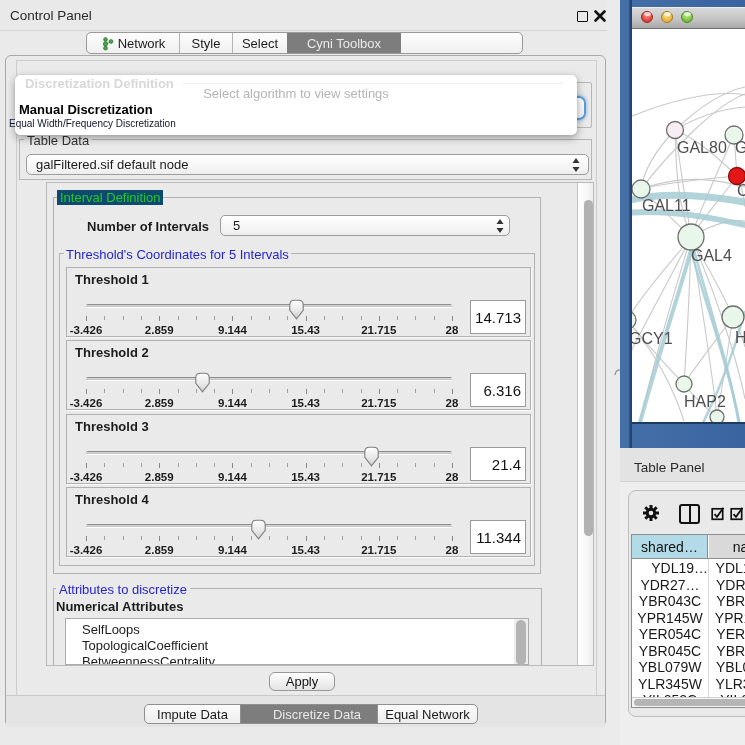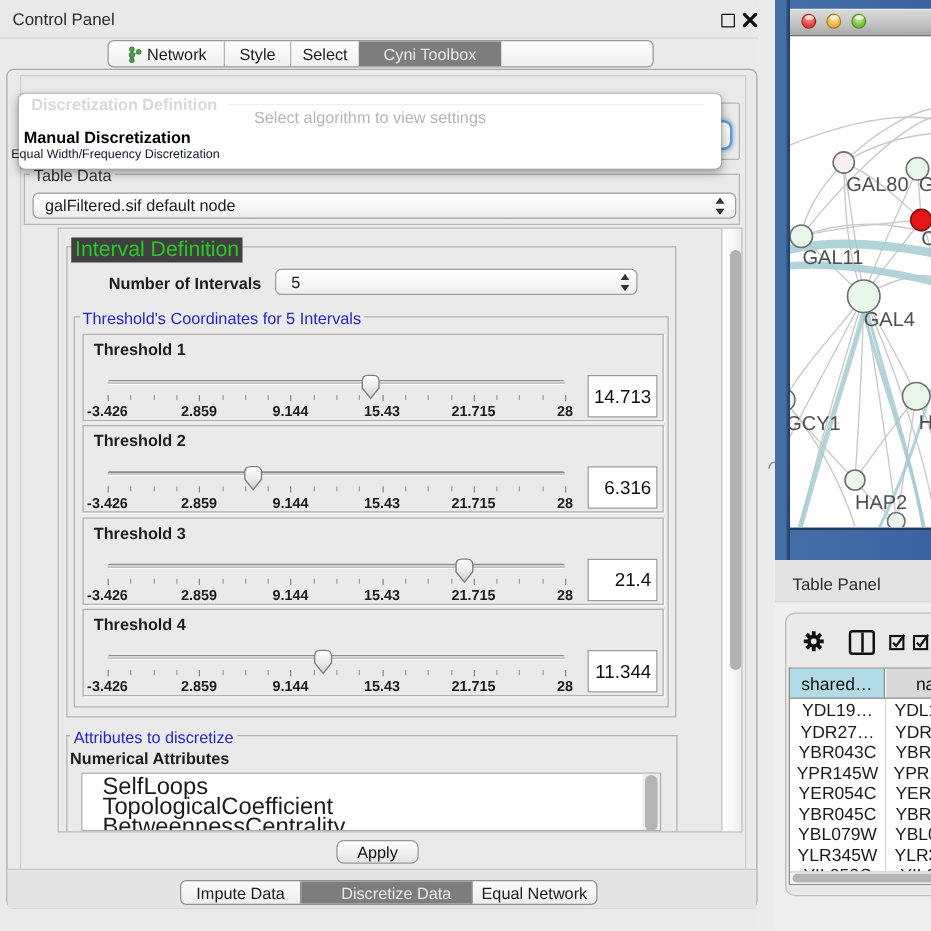--- a/index.html
+++ b/index.html
@@ -46,21 +46,21 @@
 <div class="abs" style="left:26px;top:154px;width:563px;height:21px;background:linear-gradient(#ffffff,#f4f4f4 70%,#ededed);border:1px solid #9e9e9e;border-radius:5px;box-sizing:border-box;"></div>
 <div class="abs t13" style="left:36px;top:157px;">galFiltered.sif default node</div>
 <svg class="abs" style="left:570px;top:157px;" width="12" height="16">
     <path d="M6 1 L9.5 6 L2.5 6 Z" fill="#333"></path>
     <path d="M6 15 L9.5 10 L2.5 10 Z" fill="#333"></path>
   </svg>
 <div class="abs" style="left:46px;top:182px;width:548px;height:484px;border:1px solid #b9b9b9;box-sizing:border-box;background:#eaeaea;"></div>
 <div class="abs" style="left:577px;top:183px;width:16px;height:482px;background:linear-gradient(to right,#ffffff,#f7f7f7 60%,#ececec);border-left:1px solid #c6c6c6;box-sizing:border-box;"></div>
 <div class="abs" style="left:584px;top:200px;width:9px;height:336px;background:#b2b2b2;border-radius:5px;"></div>
 <div class="abs" style="left:53px;top:197px;width:488px;height:377px;border:1px solid #b2b2b2;box-sizing:border-box;"></div>
-<div class="abs" style="left:57px;top:190px;background:#404040;padding:0 3px;font-size:17px;color:#28c828;">Interval Definition</div>
+<div class="abs" style="left:57px;top:190px;background:#0c4a6e;padding:0 3px;font-size:13px;color:#28c828;">Interval Definition</div>
 <div class="abs b13" style="left:87px;top:219px;">Number of Intervals</div>
 <div class="abs" style="left:220px;top:215px;width:290px;height:21px;background:linear-gradient(#ffffff,#f4f4f4 70%,#ededed);border:1px solid #9e9e9e;border-radius:5px;box-sizing:border-box;"></div>
 <div class="abs t13" style="left:233px;top:218px;">5</div>
 <svg class="abs" style="left:494px;top:218px;" width="12" height="16">
     <path d="M6 1 L9.5 6 L2.5 6 Z" fill="#333"></path>
     <path d="M6 15 L9.5 10 L2.5 10 Z" fill="#333"></path>
   </svg>
 <div class="abs" style="left:59px;top:253px;width:476px;height:313px;border:1px solid #b2b2b2;box-sizing:border-box;"></div>
 <div class="abs" style="left:64px;top:246.5px;background:#eaeaea;padding:0 2px;font-size:13px;color:#2525cc;">Threshold's Coordinates for 5 Intervals</div>
 <div class="abs" style="left:66px;top:267px;width:465px;height:70px;border:1px solid #b0b0b0;box-shadow:1px 1px 0 rgba(255,255,255,.8);box-sizing:border-box;"></div>
@@ -209,21 +209,21 @@
         <stop offset="0" stop-color="#ffffff"></stop>
         <stop offset=".55" stop-color="#e8e8e8"></stop>
         <stop offset="1" stop-color="#cfcfcf"></stop>
       </linearGradient>
     </defs>
   </svg>
 <div class="abs" style="left:53px;top:588px;width:489px;height:77px;border:1px solid #b2b2b2;border-bottom:none;box-sizing:border-box;"></div>
 <div class="abs" style="left:56px;top:581.5px;background:#eaeaea;padding:0 3px;font-size:13px;color:#2525cc;">Attributes to discretize</div>
 <div class="abs b13" style="left:56px;top:599px;">Numerical Attributes</div>
 <div class="abs" style="left:65px;top:618px;width:464px;height:47px;background:#ffffff;border:1px solid #ababab;box-sizing:border-box;overflow:hidden;">
-    <div style="font-size:19px;color:#1c1c1c;padding-left:16px;line-height:16px;padding-top:3px;">SelfLoops<br>TopologicalCoefficient<br>BetweennessCentrality</div>
+    <div style="font-size:13px;color:#1c1c1c;padding-left:16px;line-height:16px;padding-top:3px;">SelfLoops<br>TopologicalCoefficient<br>BetweennessCentrality</div>
   </div>
 <div class="abs" style="left:514px;top:619px;width:14px;height:45px;background:#ededed;"></div>
 <div class="abs" style="left:516px;top:620px;width:10px;height:45px;background:#b4b4b4;border-radius:5px;"></div>
 <div class="abs" style="left:6px;top:695px;width:599px;height:31px;background:#e4e4e4;border-top:1px solid #c9c9c9;"></div>
 <div class="abs" style="left:269px;top:672px;width:66px;height:19px;background:linear-gradient(#ffffff,#eeeeee 60%,#e3e3e3);border:1px solid #989898;border-radius:6px;box-sizing:border-box;text-align:center;font-size:13px;color:#111;line-height:17px;">Apply</div>
 <div class="abs" style="left:144px;top:704px;width:334px;height:20px;border:1px solid #8f8f8f;border-radius:5px;background:linear-gradient(#fbfbfb,#ededed);box-sizing:border-box;overflow:hidden;display:flex;">
 <div style="width:95px;display:flex;align-items:center;justify-content:center;border-right:1px solid #8f8f8f;">
       <span class="t13">Impute Data</span>
     </div>
 <div style="width:120px;display:flex;align-items:center;justify-content:center;background:#7d7d7d;border-right:1px solid #8f8f8f;padding-left:16px;">
@@ -338,21 +338,21 @@
 <svg class="abs" style="left:730px;top:506px;" width="15" height="15">
     <rect x="1.2" y="2.8" width="10.5" height="10.5" fill="none" stroke="#111" stroke-width="1.7"></rect>
     <path d="M3.5 8.2 L6 10.8 L12.5 1.8" stroke="#111" stroke-width="1.8" fill="none"></path>
   </svg>
 <div class="abs" style="left:631px;top:534px;width:114px;height:174px;background:#fff;border:1px solid #8d8d8d;border-right:none;box-sizing:border-box;overflow:hidden;"></div>
 <div class="abs" style="left:632px;top:535px;width:76px;height:24px;background:#b2dbe7;border-right:1px solid #8d8d8d;box-sizing:border-box;text-align:center;font-size:14px;color:#111;line-height:24px;">shared…</div>
 <div class="abs" style="left:709px;top:535px;width:36px;height:24px;background:#d9d9d9;box-sizing:border-box;"></div>
 <div class="abs" style="left:709px;top:535px;width:77px;height:24px;text-align:center;font-size:14px;color:#111;line-height:24px;">na…</div>
 <div class="abs" style="left:632px;top:558px;width:113px;height:1px;background:#8d8d8d;"></div>
 <div class="abs" style="left:631px;top:534px;width:114px;height:166px;overflow:hidden;">
-<div class="abs" style="left:1px;top:26px;width:76px;height:17px;text-align:center;font-size:14px;color:#1a1a1a;line-height:17px;overflow:hidden;">YDL19…</div>
+<div class="abs" style="left:1px;top:26px;width:76px;height:17px;text-align:right;font-size:14px;color:#1a1a1a;line-height:17px;overflow:hidden;">YDL19…</div>
 <div class="abs" style="left:78px;top:26px;width:77px;height:17px;text-align:center;font-size:14px;color:#1a1a1a;line-height:17px;white-space:nowrap;">YDL194W</div>
 <div class="abs" style="left:1px;top:42.5px;width:76px;height:17px;text-align:center;font-size:14px;color:#1a1a1a;line-height:17px;overflow:hidden;">YDR27…</div>
 <div class="abs" style="left:78px;top:42.5px;width:77px;height:17px;text-align:center;font-size:14px;color:#1a1a1a;line-height:17px;white-space:nowrap;">YDR277C</div>
 <div class="abs" style="left:1px;top:59.0px;width:76px;height:17px;text-align:center;font-size:14px;color:#1a1a1a;line-height:17px;overflow:hidden;">YBR043C</div>
 <div class="abs" style="left:78px;top:59.0px;width:77px;height:17px;text-align:center;font-size:14px;color:#1a1a1a;line-height:17px;white-space:nowrap;">YBR043C</div>
 <div class="abs" style="left:1px;top:75.5px;width:76px;height:17px;text-align:center;font-size:14px;color:#1a1a1a;line-height:17px;overflow:hidden;">YPR145W</div>
 <div class="abs" style="left:78px;top:75.5px;width:77px;height:17px;text-align:center;font-size:14px;color:#1a1a1a;line-height:17px;white-space:nowrap;">YPR145W</div>
 <div class="abs" style="left:1px;top:92.0px;width:76px;height:17px;text-align:center;font-size:14px;color:#1a1a1a;line-height:17px;overflow:hidden;">YER054C</div>
 <div class="abs" style="left:78px;top:92.0px;width:77px;height:17px;text-align:center;font-size:14px;color:#1a1a1a;line-height:17px;white-space:nowrap;">YER054C</div>
 <div class="abs" style="left:1px;top:108.5px;width:76px;height:17px;text-align:center;font-size:14px;color:#1a1a1a;line-height:17px;overflow:hidden;">YBR045C</div>

